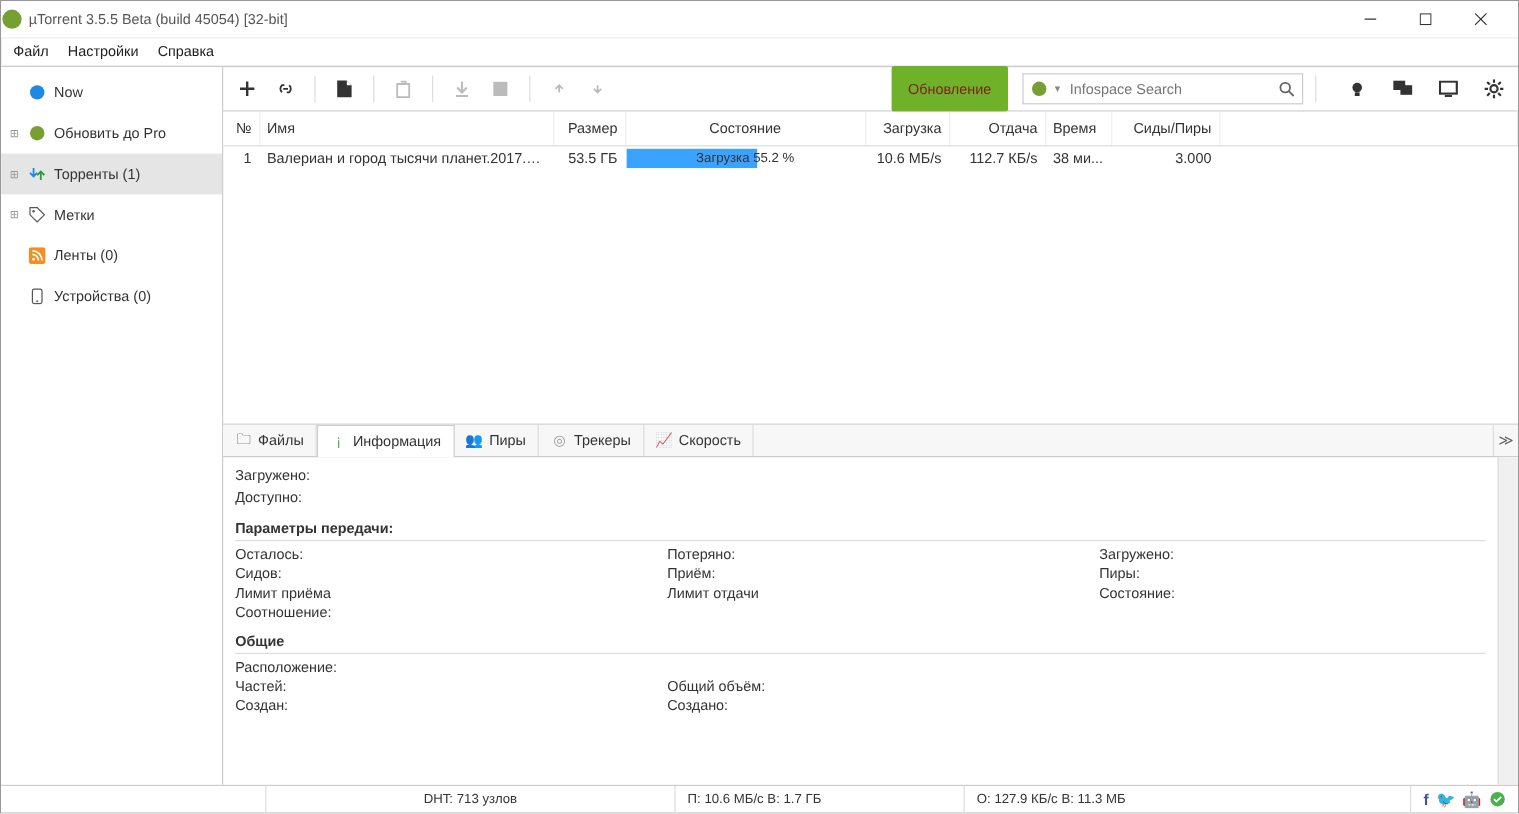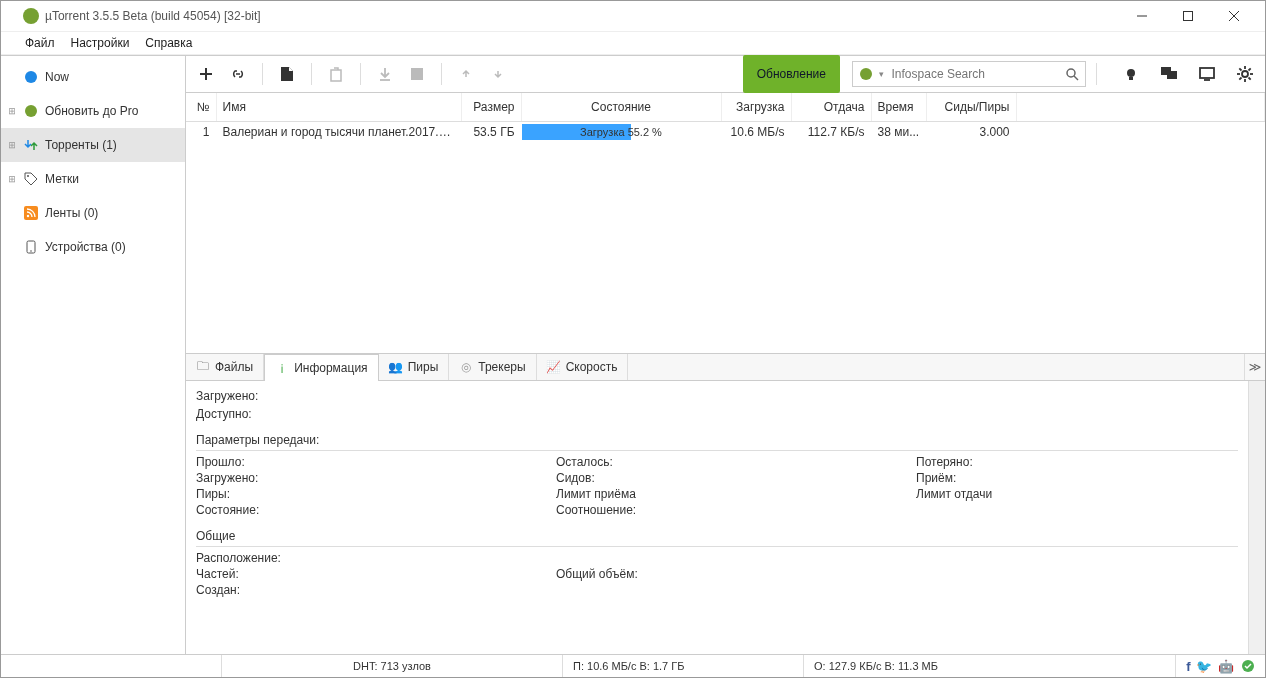--- a/index.html
+++ b/index.html
@@ -1,55 +1,55 @@
 <!DOCTYPE html>
 <html><head>
 <meta charset="utf-8">
 <style>
 html,body{margin:0;padding:0;font-family:"Segoe UI",Tahoma,Arial,sans-serif;font-size:12px;color:#333;background:#fff;height:100%;overflow:hidden}
 .window{width:1266px;height:678px;box-sizing:border-box;border:1px solid #999;display:flex;flex-direction:column;background:#fff}
-.titlebar{height:30px;background:#fff;border-bottom:1px solid #eee;display:flex;align-items:center;padding:0 8px 0 22px}
+.titlebar{height:30px;background:#fff;border-bottom:1px solid #eee;display:flex;align-items:center;padding:0 8px 0 1px}
 .titlebar .logo{width:16px;height:16px;background:#76a032;border-radius:50%;margin-right:6px}
 .titlebar .title{flex:0 0 auto;color:#555}
 .titlebar .spacer{flex:1}
 .winbtn{width:46px;height:30px;display:flex;align-items:center;justify-content:center;color:#333}
-.menubar{height:22px;display:flex;align-items:center;padding:0 16px;border-bottom:1px solid #eee}
+.menubar{height:22px;display:flex;align-items:center;padding:0 2px;border-bottom:1px solid #eee}
 .menubar .menu-item{padding:3px 8px;color:#222}
 .main-area{flex:1;display:flex;min-height:0;border-top:1px solid #ccc}
 .sidebar{width:184px;border-right:1px solid #ccc;background:#fff;display:flex;flex-direction:column;padding-top:4px}
 .side-item{display:flex;align-items:center;height:34px;padding:0 8px 0 6px;gap:6px}
 .side-item .exp{width:10px;color:#999;text-align:center;font-size:9px}
 .side-item.selected{background:#e5e5e5}
 .side-icon{width:16px;height:16px;display:flex;align-items:center;justify-content:center}
 .right-pane{flex:1;display:flex;flex-direction:column;min-width:0}
 .toolbar{height:36px;border-bottom:1px solid #ccc;display:flex;align-items:center;padding:0 6px;gap:4px}
 .tb-btn{width:28px;height:28px;display:flex;align-items:center;justify-content:center;color:#444}
 .tb-btn.disabled{color:#bbb}
 .tb-sep{width:1px;height:22px;background:#ddd;margin:0 6px}
-.update-btn{background:#6fb22a;color:#0f172a;padding:12px 14px;border-radius:2px;font-size:12px;margin-left:auto}
+.update-btn{background:#6fb22a;color:#7f1d1d;padding:12px 14px;border-radius:2px;font-size:12px;margin-left:auto}
 .searchbox{display:flex;align-items:center;border:1px solid #ccc;height:24px;width:220px;margin-left:8px;padding:0 6px;gap:6px}
 .searchbox input{border:none;outline:none;flex:1;font-size:12px;color:#999}
 .right-icons{display:flex;gap:10px;margin-left:10px}
 .grid-wrap{height:260px;border-bottom:1px solid #ccc;overflow:hidden}
 .grid{width:100%;border-collapse:collapse;table-layout:fixed}
 .grid th{background:#fff;border-bottom:1px solid #ddd;border-right:1px solid #eee;font-weight:400;color:#333;padding:4px 6px;text-align:left;height:20px}
 .grid td{padding:3px 6px;white-space:nowrap;overflow:hidden;text-overflow:ellipsis;border-right:1px solid transparent}
 .grid th.num,.grid td.num{text-align:right}
 .progcell{position:relative;padding:0!important;height:18px}
 .progbar{position:absolute;left:0;top:2px;bottom:2px;background:#3aa3ff}
 .progtext{position:absolute;left:0;right:0;top:0;bottom:0;display:flex;align-items:center;justify-content:center;font-size:11px;color:#333;z-index:1}
 .tabs{display:flex;align-items:center;border-bottom:1px solid #ccc;background:#f7f7f7;height:26px}
 .tab{display:flex;align-items:center;gap:5px;padding:0 10px;height:26px;color:#333;border-right:1px solid #ddd;position:relative}
 .tab.active{background:#fff;border-top:1px solid #ccc;border-left:1px solid #ccc;border-right:1px solid #ccc;margin-bottom:-1px}
 .tab .icn{width:14px;height:14px;display:flex;align-items:center;justify-content:center}
 .tabs .spacer{flex:1}
 .tabs .opt{width:20px;text-align:center;color:#666;border-left:1px solid #ddd;height:26px;display:flex;align-items:center;justify-content:center}
 .info-pane{flex:1;overflow-y:auto;padding:6px 10px;position:relative}
 .info-row{display:flex;gap:20px;padding:2px 0}
-.section-head{font-weight:400;margin:10px 0 4px 0;border-bottom:1px solid #ddd;padding-bottom:3px}
+.section-head{font-weight:700;margin:10px 0 4px 0;border-bottom:1px solid #ddd;padding-bottom:3px}
 .three-col{display:grid;grid-template-columns:350px 350px 1fr;row-gap:2px;column-gap:10px}
 .statusbar{height:22px;border-top:1px solid #ccc;display:flex;align-items:center;font-size:11px;background:#fff}
 .status-cell{padding:0 10px;border-left:1px solid #ddd;height:100%;display:flex;align-items:center}
 .status-cell:first-child{border-left:none;flex:0 0 200px}
 .status-cell.dht{flex:0 0 320px;justify-content:center}
 .status-cell.dn{flex:0 0 220px}
 .status-cell.up{flex:0 0 220px}
 .status-cell.brand{margin-left:auto;display:flex;gap:6px;padding-right:10px}
 .scrollbar-v{width:16px;background:#f0f0f0;border-left:1px solid #ddd}
 svg{display:block}
@@ -329,21 +329,20 @@
         <div class="info-pane">
           <div class="info-row">
               <span>Загружено:</span>
             </div>
           <div class="info-row">
               <span>Доступно:</span>
             </div>
 
           <div class="section-head">Параметры передачи:</div>
           <div class="three-col">
-            <span>Прошло:</span>
             <span>Осталось:</span>
             <span>Потеряно:</span>
             <span>Загружено:</span>
             <span>Сидов:</span>
             <span>Приём:</span>
             <span>Пиры:</span>
             <span>Лимит приёма</span>
             <span>Лимит отдачи</span>
             <span>Состояние:</span>
             <span>Соотношение:</span>
@@ -353,20 +352,21 @@
 
           <div class="section-head">Общие</div>
           <div class="three-col">
             <span>Расположение:</span>
               <span></span>
               <span></span>
             <span>Частей:</span>
             <span>Общий объём:</span>
               <span></span>
             <span>Создан:</span>
+            <span>Создано:</span>
               <span></span>
           </div>
         </div>
         <div class="scrollbar-v"></div>
       </div>
     </div>
   </div>
 
   <div class="statusbar">
     <div class="status-cell"></div>

